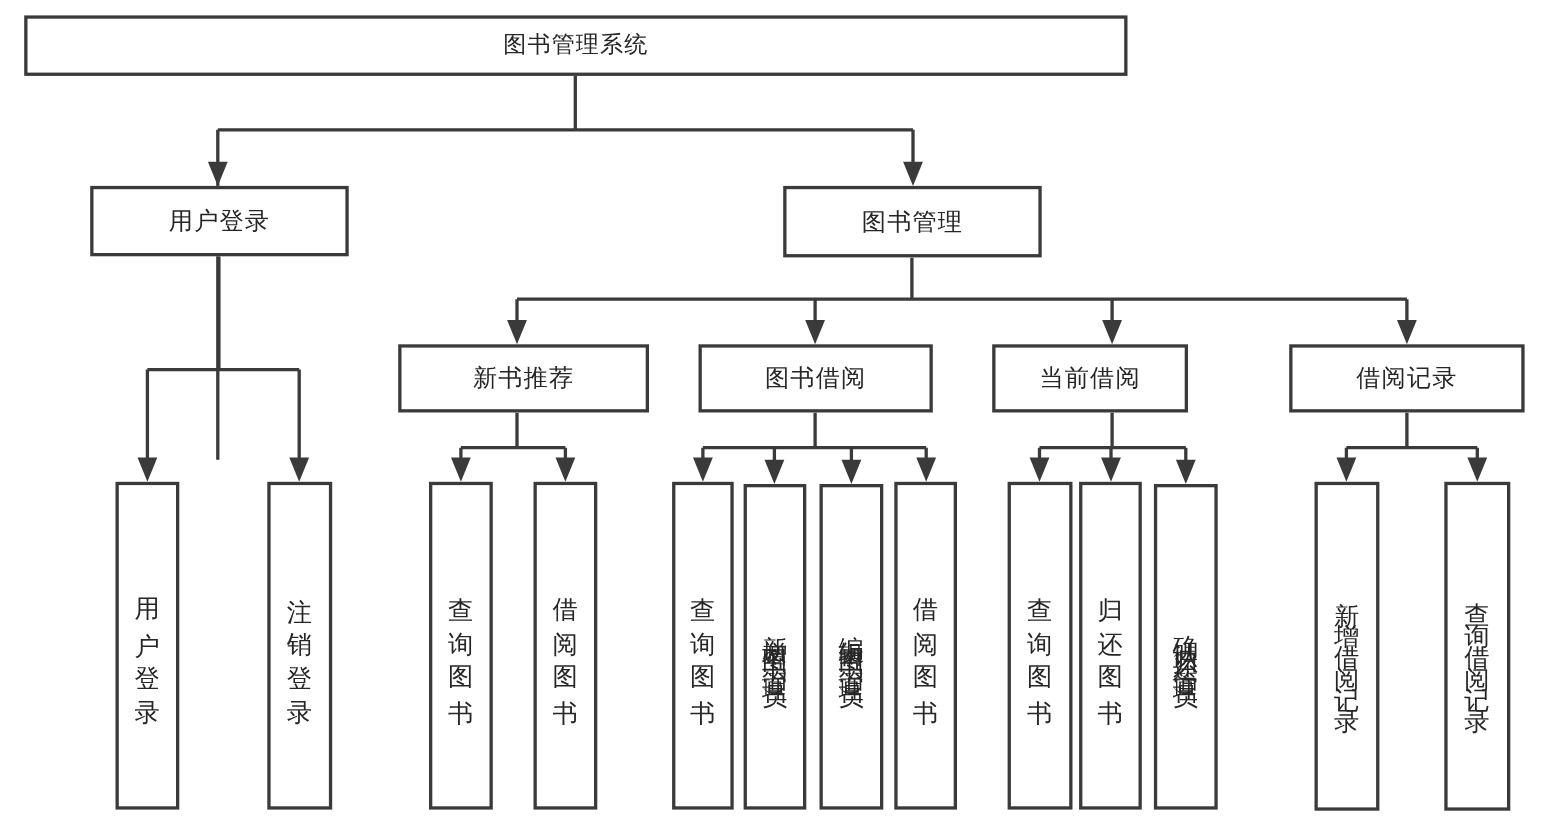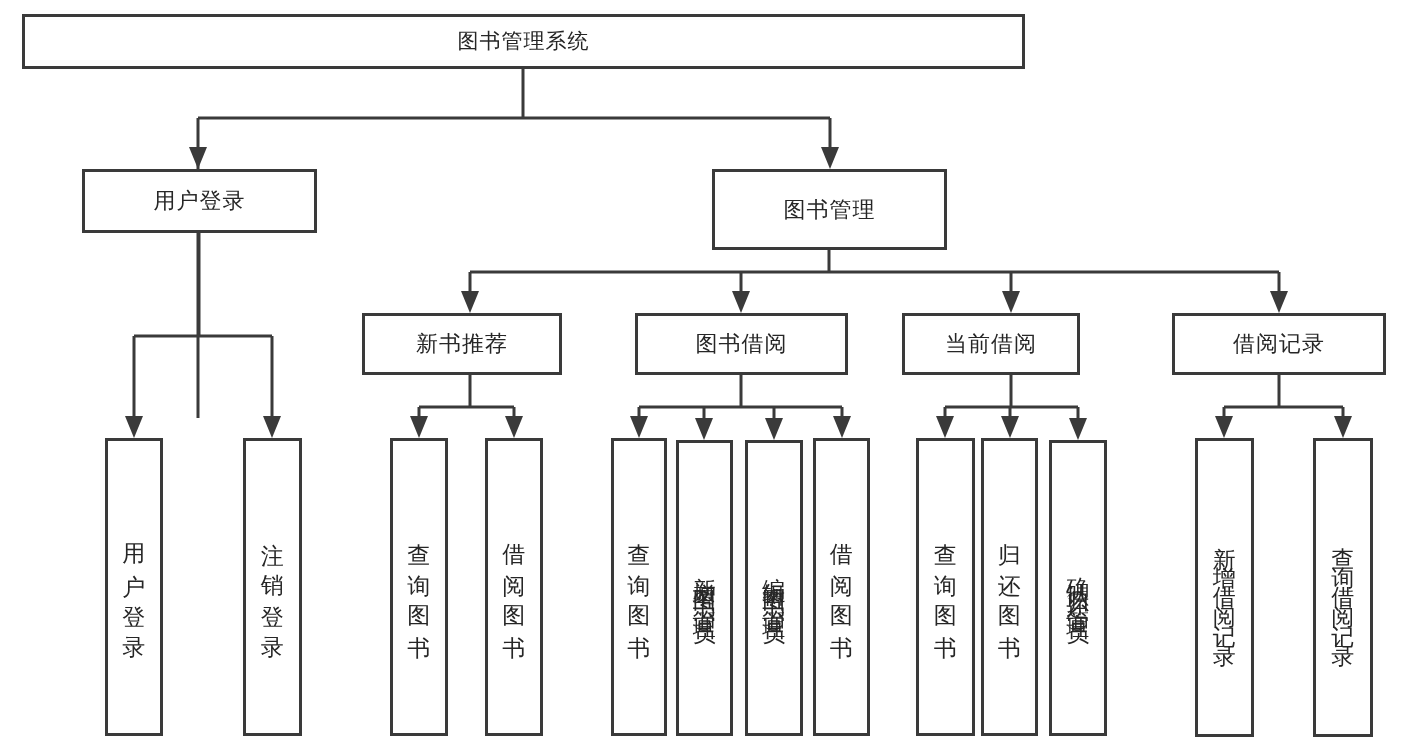--- a/index.html
+++ b/index.html
@@ -106,25 +106,25 @@
     </g>
   </svg>
 
   <div class="box hbox root" style="left:22px;top:14px;width:1003px;height:55px;">
     <span>图书管理系统</span>
   </div>
 
   <div class="box hbox" style="left:82px;top:169px;width:235px;height:64px;">
     <span>用户登录</span>
   </div>
-  <div class="box hbox" style="left:712px;top:169px;width:235px;height:81px;">
+  <div class="box hbox" style="left:712px;top:169px;width:235px;height:65px;">
     <span>图书管理</span>
   </div>
 
-  <div class="box hbox" style="left:362px;top:313px;width:200px;height:62px;">
+  <div class="box hbox" style="left:362px;top:313px;width:228px;height:62px;">
     <span>新书推荐</span>
   </div>
   <div class="box hbox" style="left:635px;top:313px;width:213px;height:62px;align-items:center;">
     <span>图书借阅</span>
   </div>
   <div class="box hbox" style="left:902px;top:313px;width:178px;height:62px;">
     <span>当前借阅</span>
   </div>
   <div class="box hbox" style="left:1172px;top:313px;width:214px;height:62px;">
     <span>借阅记录</span>

